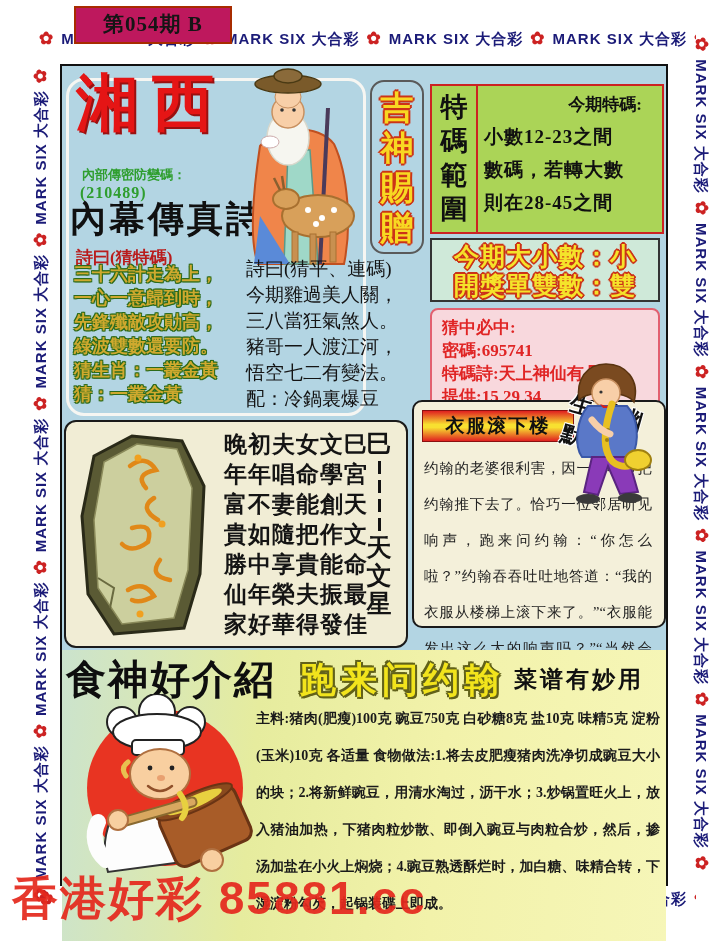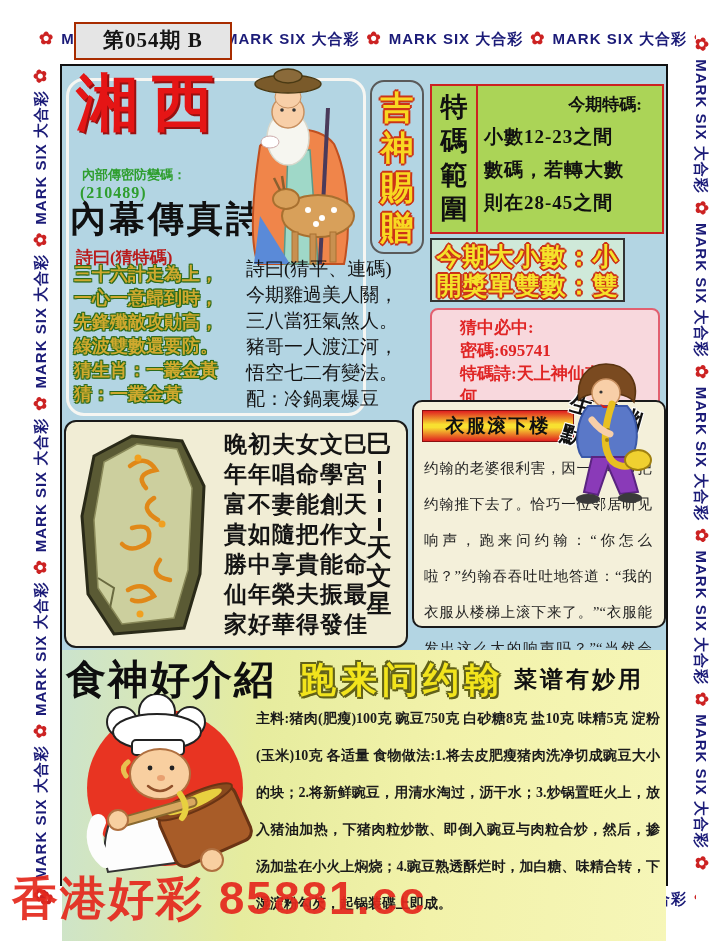--- a/index.html
+++ b/index.html
@@ -8,21 +8,21 @@
   
   .bstrip{position:absolute;white-space:nowrap;font-family:"Liberation Sans",sans-serif;
           font-weight:bold;font-size:15px;letter-spacing:1px;}
   .bstrip .bunit{color:#1b1b78;margin:0 4px;}
   .bstrip .bflower{color:#cc2222;font-size:17px;margin:0 3px;}
   .border-top{left:36px;top:28px;width:660px;height:24px;overflow:hidden;}
   .border-bottom{left:36px;top:888px;width:660px;height:24px;overflow:hidden;}
   .border-left{left:30px;top:905px;width:855px;height:22px;transform:rotate(-90deg);transform-origin:0 0;overflow:hidden;}
   .border-right{left:712px;top:34px;width:855px;height:22px;transform:rotate(90deg);transform-origin:0 0;overflow:hidden;}
   
-  .badge{position:absolute;left:74px;top:22px;width:154px;height:34px;background:#e5e5e5;
+  .badge{position:absolute;left:74px;top:6px;width:154px;height:34px;background:#be185d;
          border:2px solid #a82c00;color:#151515;font-weight:bold;font-size:21px;
          text-align:center;line-height:33px;z-index:6;letter-spacing:1px;}
   
   .frame{position:absolute;left:60px;top:64px;width:604px;height:818px;border:2px solid #111;
          background:#b3d5e3;z-index:2;}
   .frame *{position:absolute;}
   
   .panel-left{left:4px;top:12px;width:294px;height:332px;border:3px solid #f6f6f2;border-radius:18px;}
   .xiangxi-title{left:14px;top:6px;font-size:62px;font-weight:bold;color:#e51515;letter-spacing:14px;
                  text-shadow:2px 2px 0 #9a1010;line-height:1;}
@@ -49,28 +49,28 @@
              display:flex;}
   .box-green .vtitle{position:static;width:44px;border-right:2px solid #cc2222;display:flex;
              flex-direction:column;align-items:center;padding-top:4px;}
   .box-green .vtitle span{position:static;font-size:27px;font-weight:bold;color:#101010;line-height:34px;}
   .box-green .content{position:static;flex:1;padding:4px 6px 0 6px;}
   .box-green .content .l0{position:static;display:block;text-align:right;padding-right:14px;
              font-size:17px;font-weight:bold;color:#101010;line-height:30px;}
   .box-green .content .ln{position:static;display:block;font-size:19px;font-weight:bold;color:#101010;
              line-height:33px;letter-spacing:1px;}
   
-  .box-mint{left:368px;top:172px;width:195px;height:64px;background:#cfe9d9;border:2px solid #333;
+  .box-mint{left:368px;top:172px;width:230px;height:64px;background:#cfe9d9;border:2px solid #333;
             text-align:center;padding-top:2px;box-sizing:border-box;}
   .box-mint div{position:static;font-size:25px;font-weight:bold;line-height:29px;letter-spacing:1px;}
   .outl-red{color:#f5e32a;text-shadow:-2px 0 0 #cc3318,2px 0 0 #cc3318,0 -2px 0 #cc3318,0 2px 0 #cc3318,
             -1px -1px 0 #cc3318,1px 1px 0 #cc3318,-1px 1px 0 #cc3318,1px -1px 0 #cc3318;}
   
   .box-pink{left:368px;top:242px;width:230px;height:100px;background:#f8d8dd;border:2px solid #e26070;
-            border-radius:8px;padding:6px 28px;box-sizing:border-box;}
+            border-radius:8px;padding:6px 10px;box-sizing:border-box;}
   .box-pink div{position:static;font-size:17px;font-weight:bold;color:#e02525;line-height:23px;}
   
   .boy{left:486px;top:294px;width:118px;height:150px;z-index:9;}
   
   .panel-stone{left:2px;top:354px;width:340px;height:224px;background:#f1edd5;border:2px solid #1a1a1a;
                border-radius:12px;}
   .stone-svg{left:8px;top:6px;width:138px;height:210px;}
   .tablet-grid{left:158px;top:8px;width:140px;text-align:right;}
   .tablet-grid div{position:static;font-size:23px;font-weight:bold;color:#141414;line-height:30px;
                    letter-spacing:1px;white-space:nowrap;}

